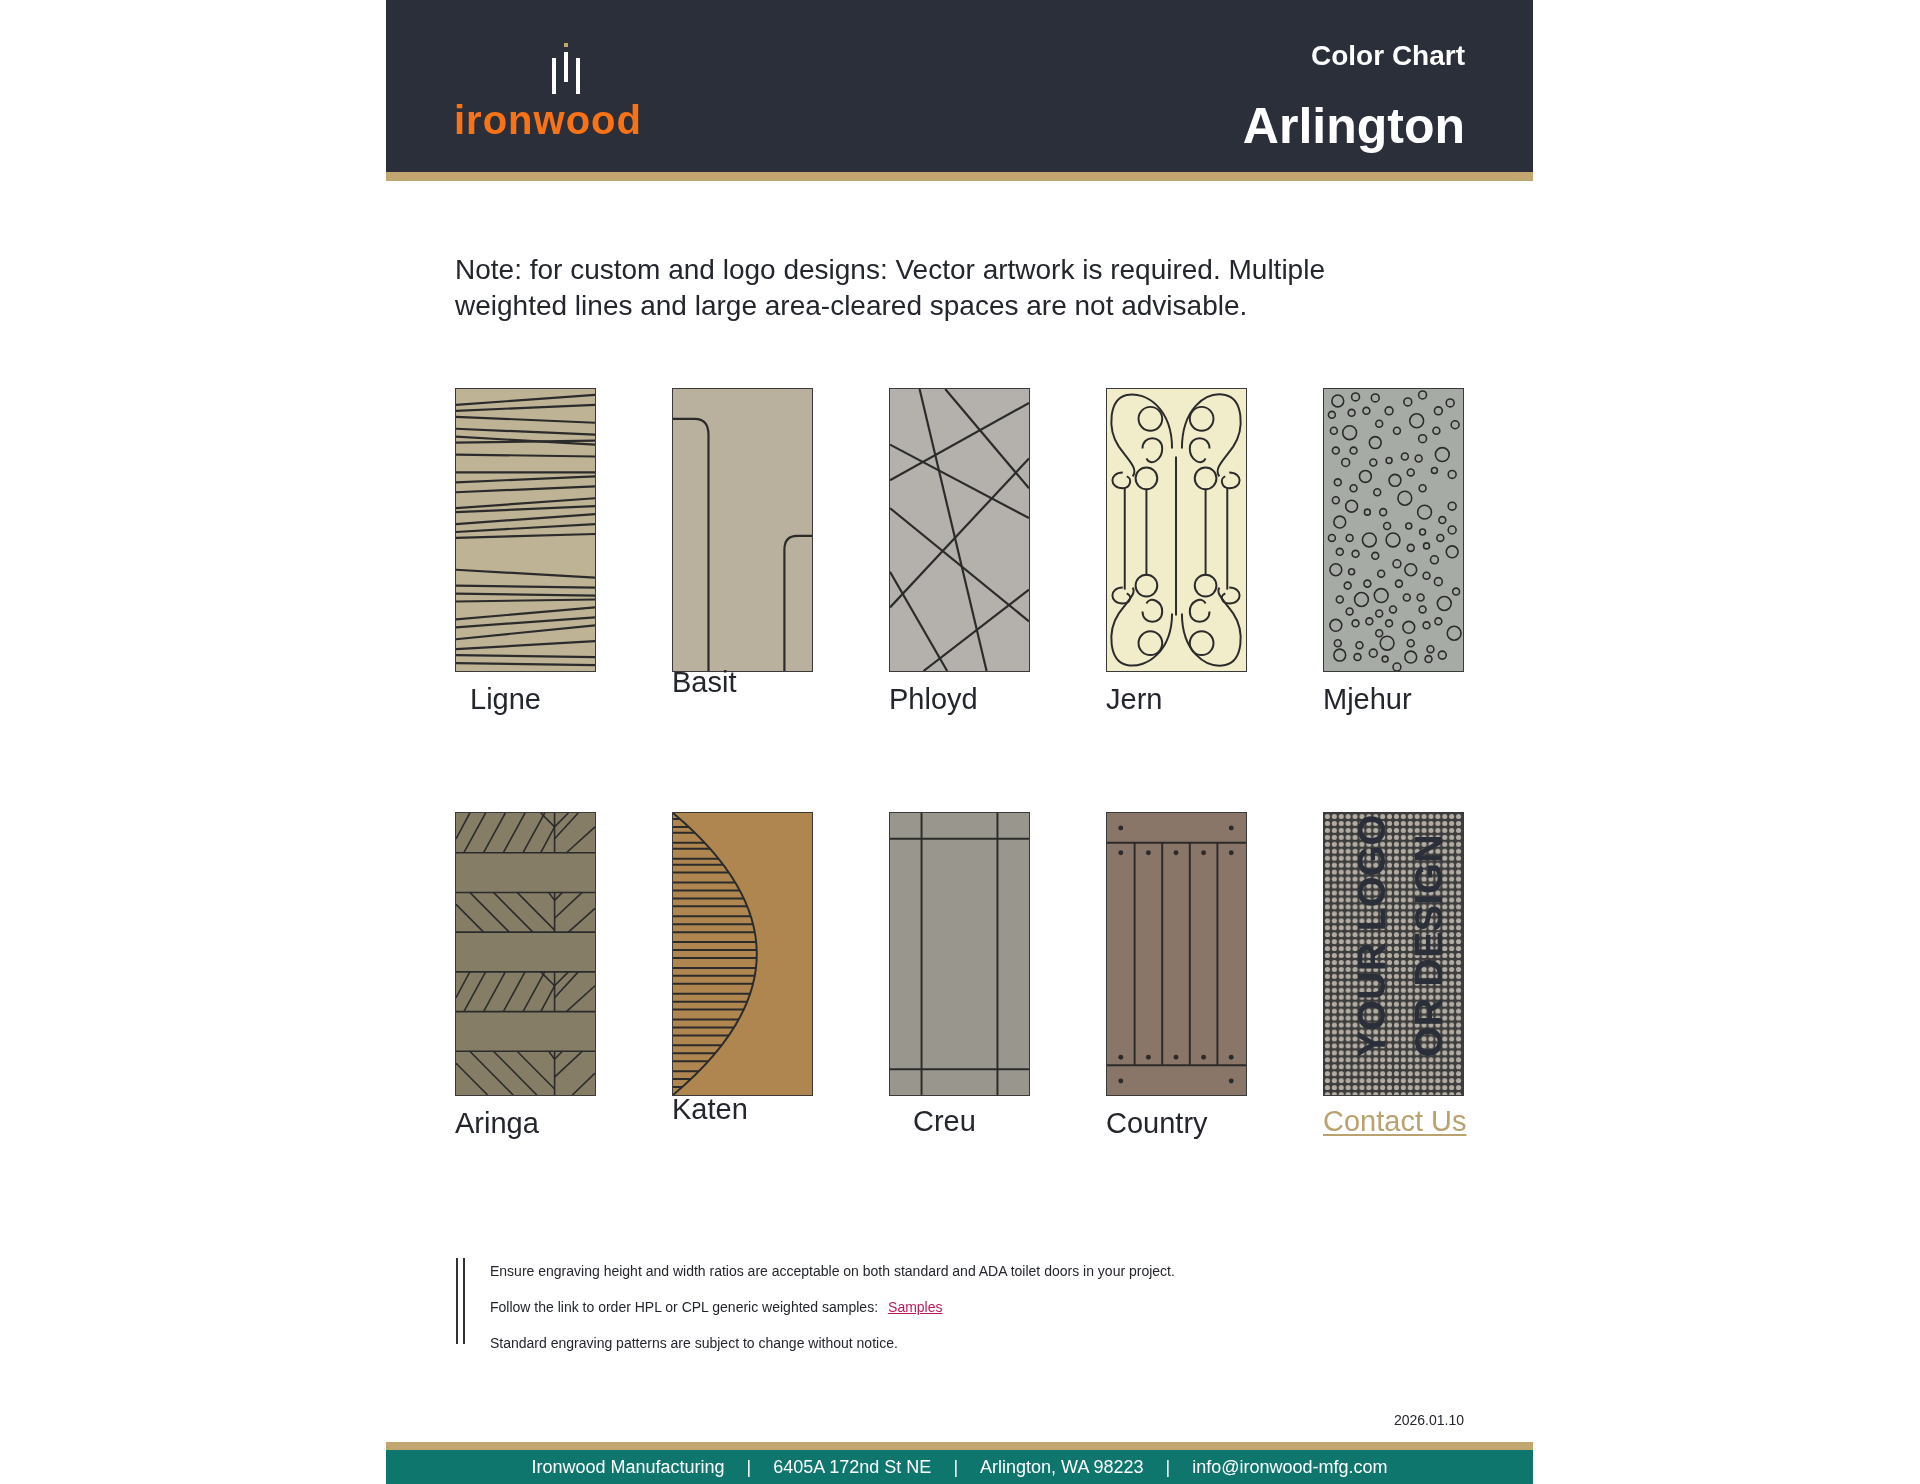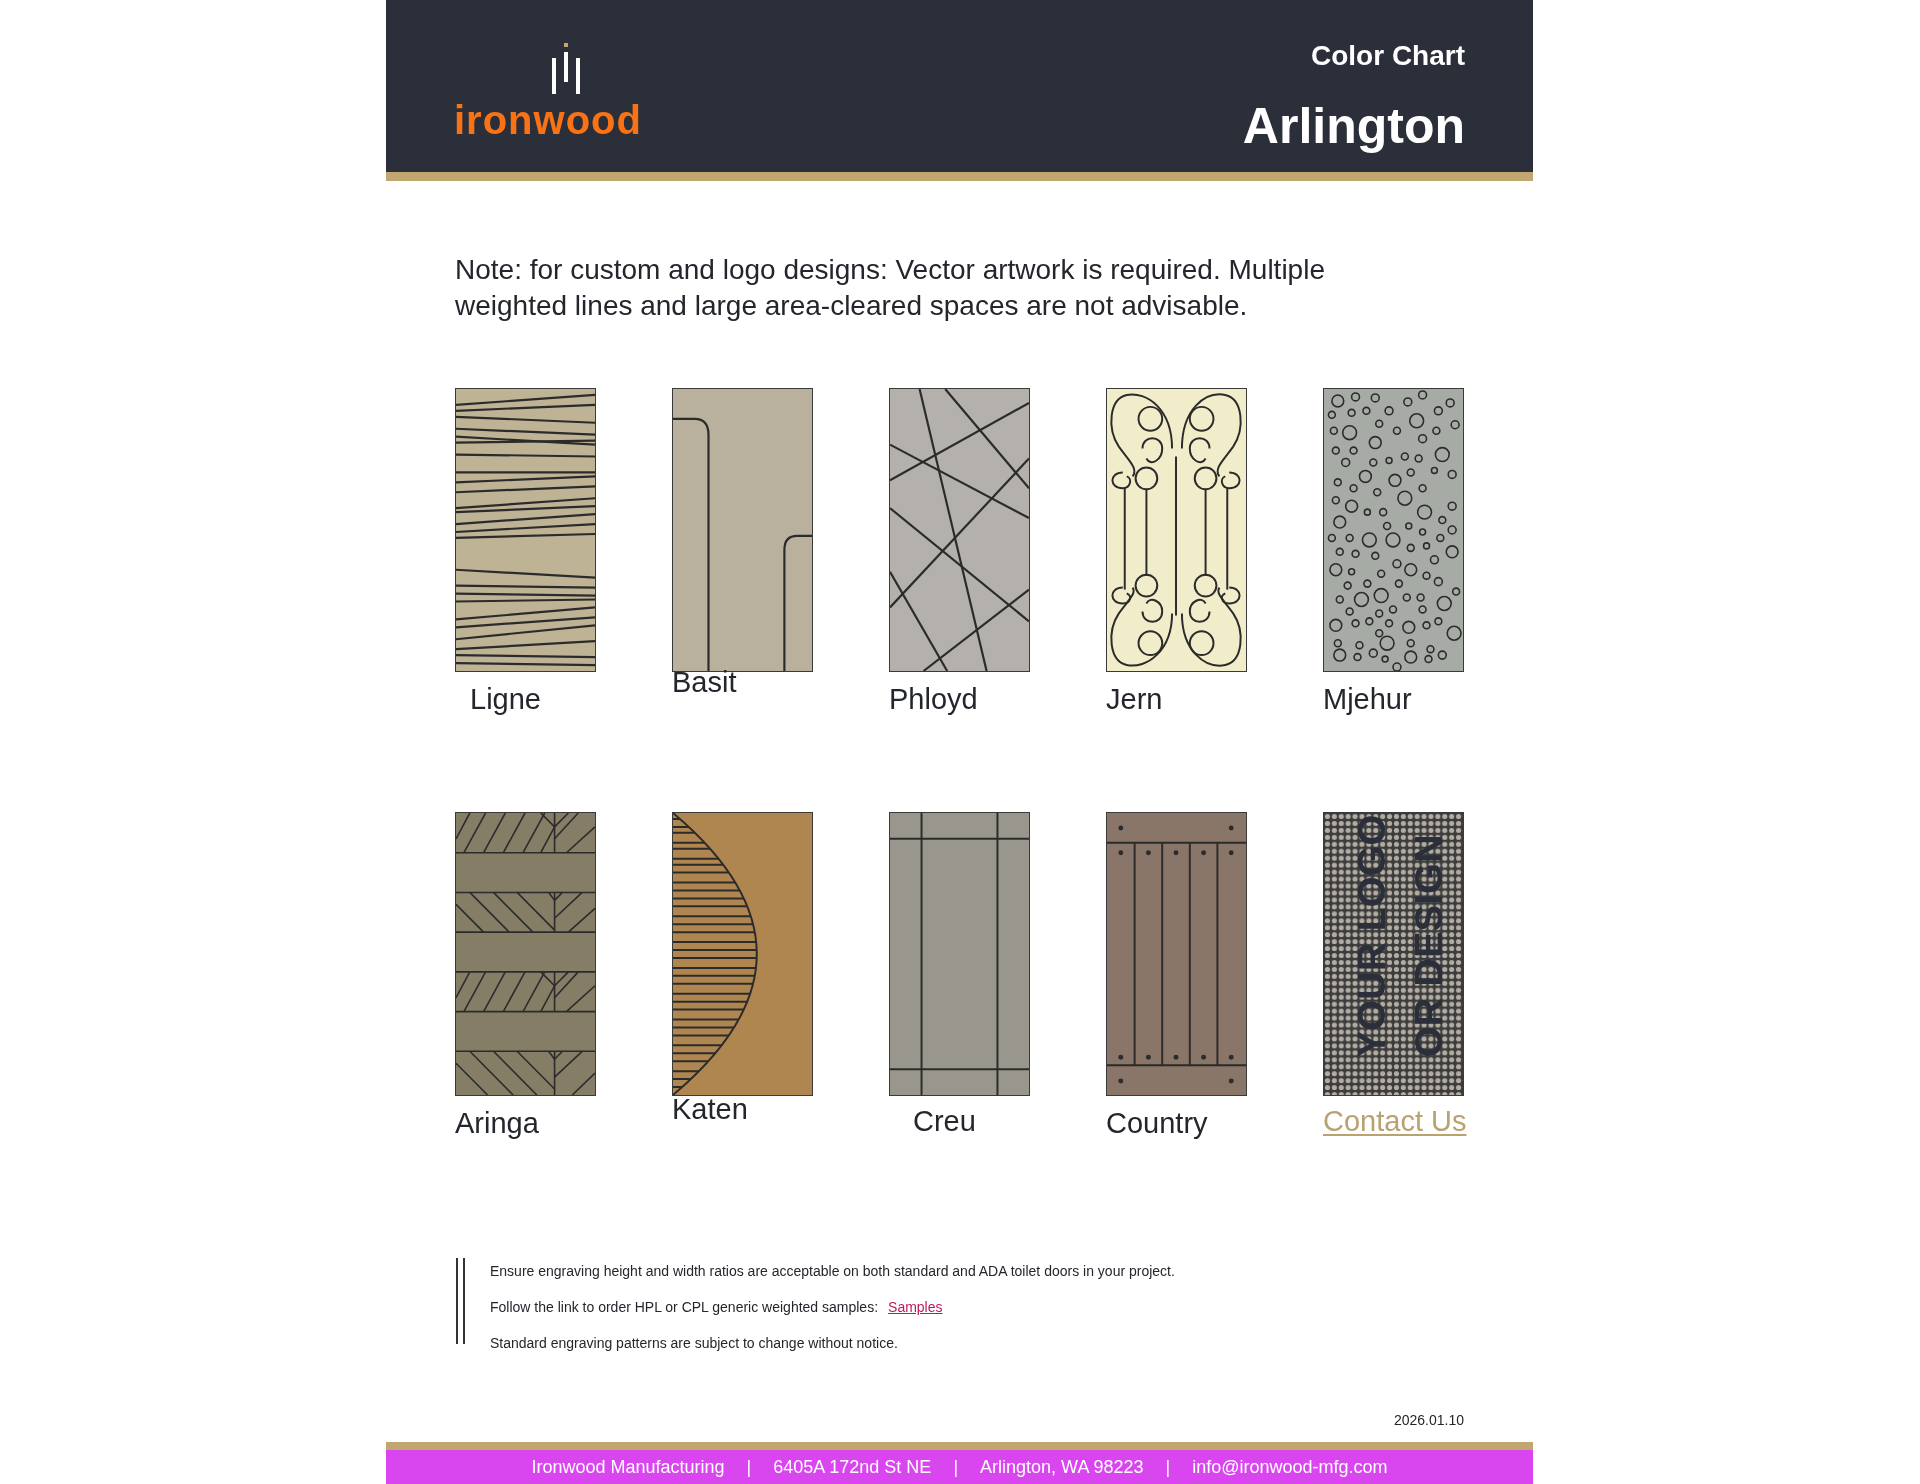--- a/index.html
+++ b/index.html
@@ -16,21 +16,21 @@
   .panel { position:absolute; width:141px; height:284px; box-sizing:border-box; border:1.5px solid #3a3a3a; overflow:hidden; }
   .panel svg { display:block; width:100%; height:100%; }
   .plabel { position:absolute; font-size:29px; color:#23262c; line-height:34px; }
   .plabel.link { color:#b9a270; text-decoration:underline; text-underline-offset:3px; cursor:pointer; }
   .notes-bar { position:absolute; left:70px; top:1258px; width:10px; height:86px; }
   .notes-bar span { position:absolute; top:0; width:1.5px; height:86px; background:#333; }
   .fn { position:absolute; left:104px; font-size:14px; color:#23262c; line-height:22px; white-space:nowrap;text-align:right; }
   .fn .link { color:#be185d; text-decoration:underline; margin-left:10px; cursor:pointer; }
   .date { position:absolute; right:69px; top:1412px; font-size:14px; color:#23262c; }
   .footer-gold { position:absolute; left:0; top:1442px; width:1147px; height:8px; background:#c2a670; }
-  .footer { position:absolute; left:0; top:1450px; width:1147px; height:34px; background:#d946ef; color:#ffffff; font-size:18px; text-align:center; line-height:34px; }
+  .footer { position:absolute; left:0; top:1450px; width:1147px; height:34px; background:#0f766e; color:#ffffff; font-size:18px; text-align:center; line-height:34px; }
   .footer .sep { margin:0 22px; }
 </style>
 </head>
 <body>
 
 <div class="page">
 
   <div class="header">
     <div class="logo">
       <svg class="logo-mark" viewBox="0 0 40 56">

